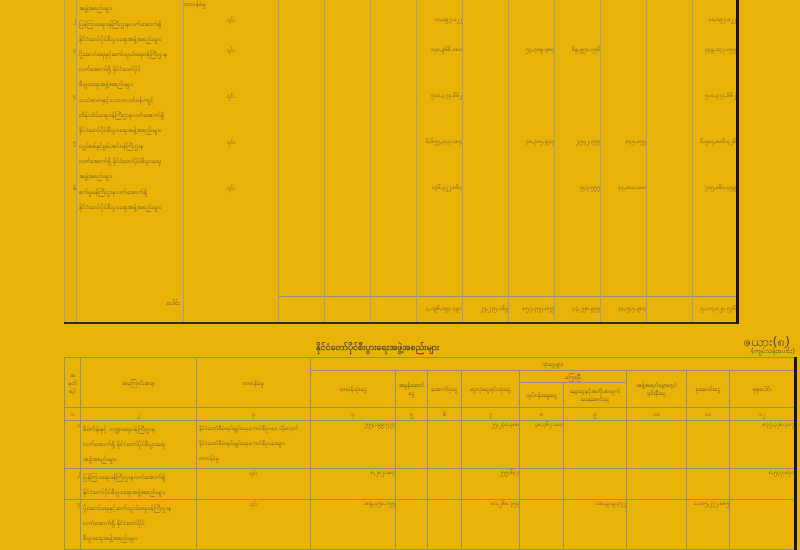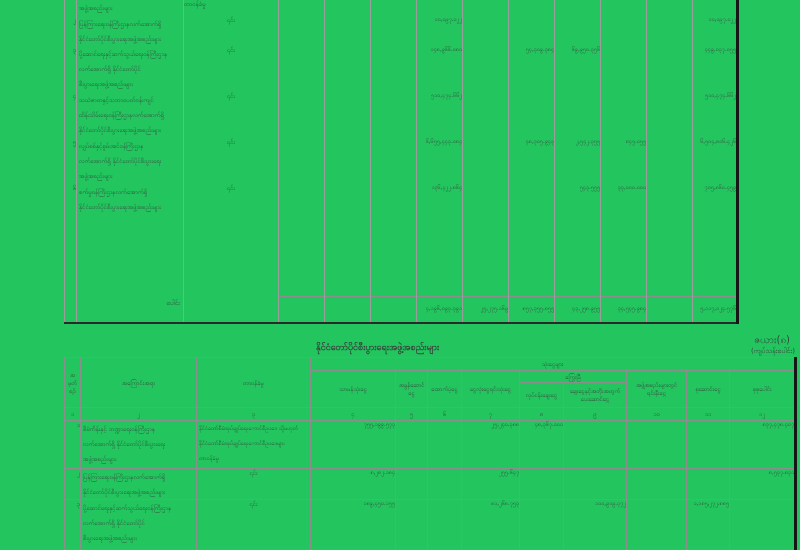--- a/index.html
+++ b/index.html
@@ -1,18 +1,18 @@
 <!DOCTYPE html>
 <html><head>
 <meta charset="utf-8">
 <style>
   html,body { margin:0; padding:0; }
   .page {
     position:relative; width:800px; height:550px;
-    background:#22c55e; overflow:hidden;
+    background:#eab308; overflow:hidden;
     font-family:"DejaVu Sans", sans-serif; color:#3b3b3b;
   }
   table { border-collapse:collapse; table-layout:fixed; position:absolute; background:transparent; }
 
   
   #t1 {
     left:64px; top:0; width:673px;
     border-left:1px solid #8d8d8d;
     border-right:3px solid #161616;
     border-bottom:2px solid #2a2a2a;
@@ -38,21 +38,21 @@
   .num  { font-size:5.5px; direction:rtl; text-align:right; white-space:nowrap; padding:4px 2px 0 0; opacity:.9; }
   .mid  { vertical-align:middle !important; }
 
   .hc { font-size:5.8px; text-align:center; vertical-align:middle !important; line-height:8px; opacity:.9; }
   .hc div { font-size:5.8px; line-height:8px; white-space:nowrap; overflow:hidden; }
   .cn { font-size:6px; text-align:center; vertical-align:middle !important; opacity:.85; }
 
   .smalllbl div { font-size:5.5px; line-height:15px; }
 
   
-  .tno  { position:absolute; top:333px; right:10px; font-size:10px; opacity:.9; }
+  .tno  { position:absolute; top:333px; right:10px; font-size:13px; opacity:.9; }
   .unit { position:absolute; top:346px; right:5px;  font-size:7px;  opacity:.9; }
   .ttl  { position:absolute; top:341px; left:316px; font-size:9px; font-weight:bold; opacity:.92; }
 </style>
 </head>
 <body>
 
 <div class="page">
 
   <table id="t1">
     <colgroup>

